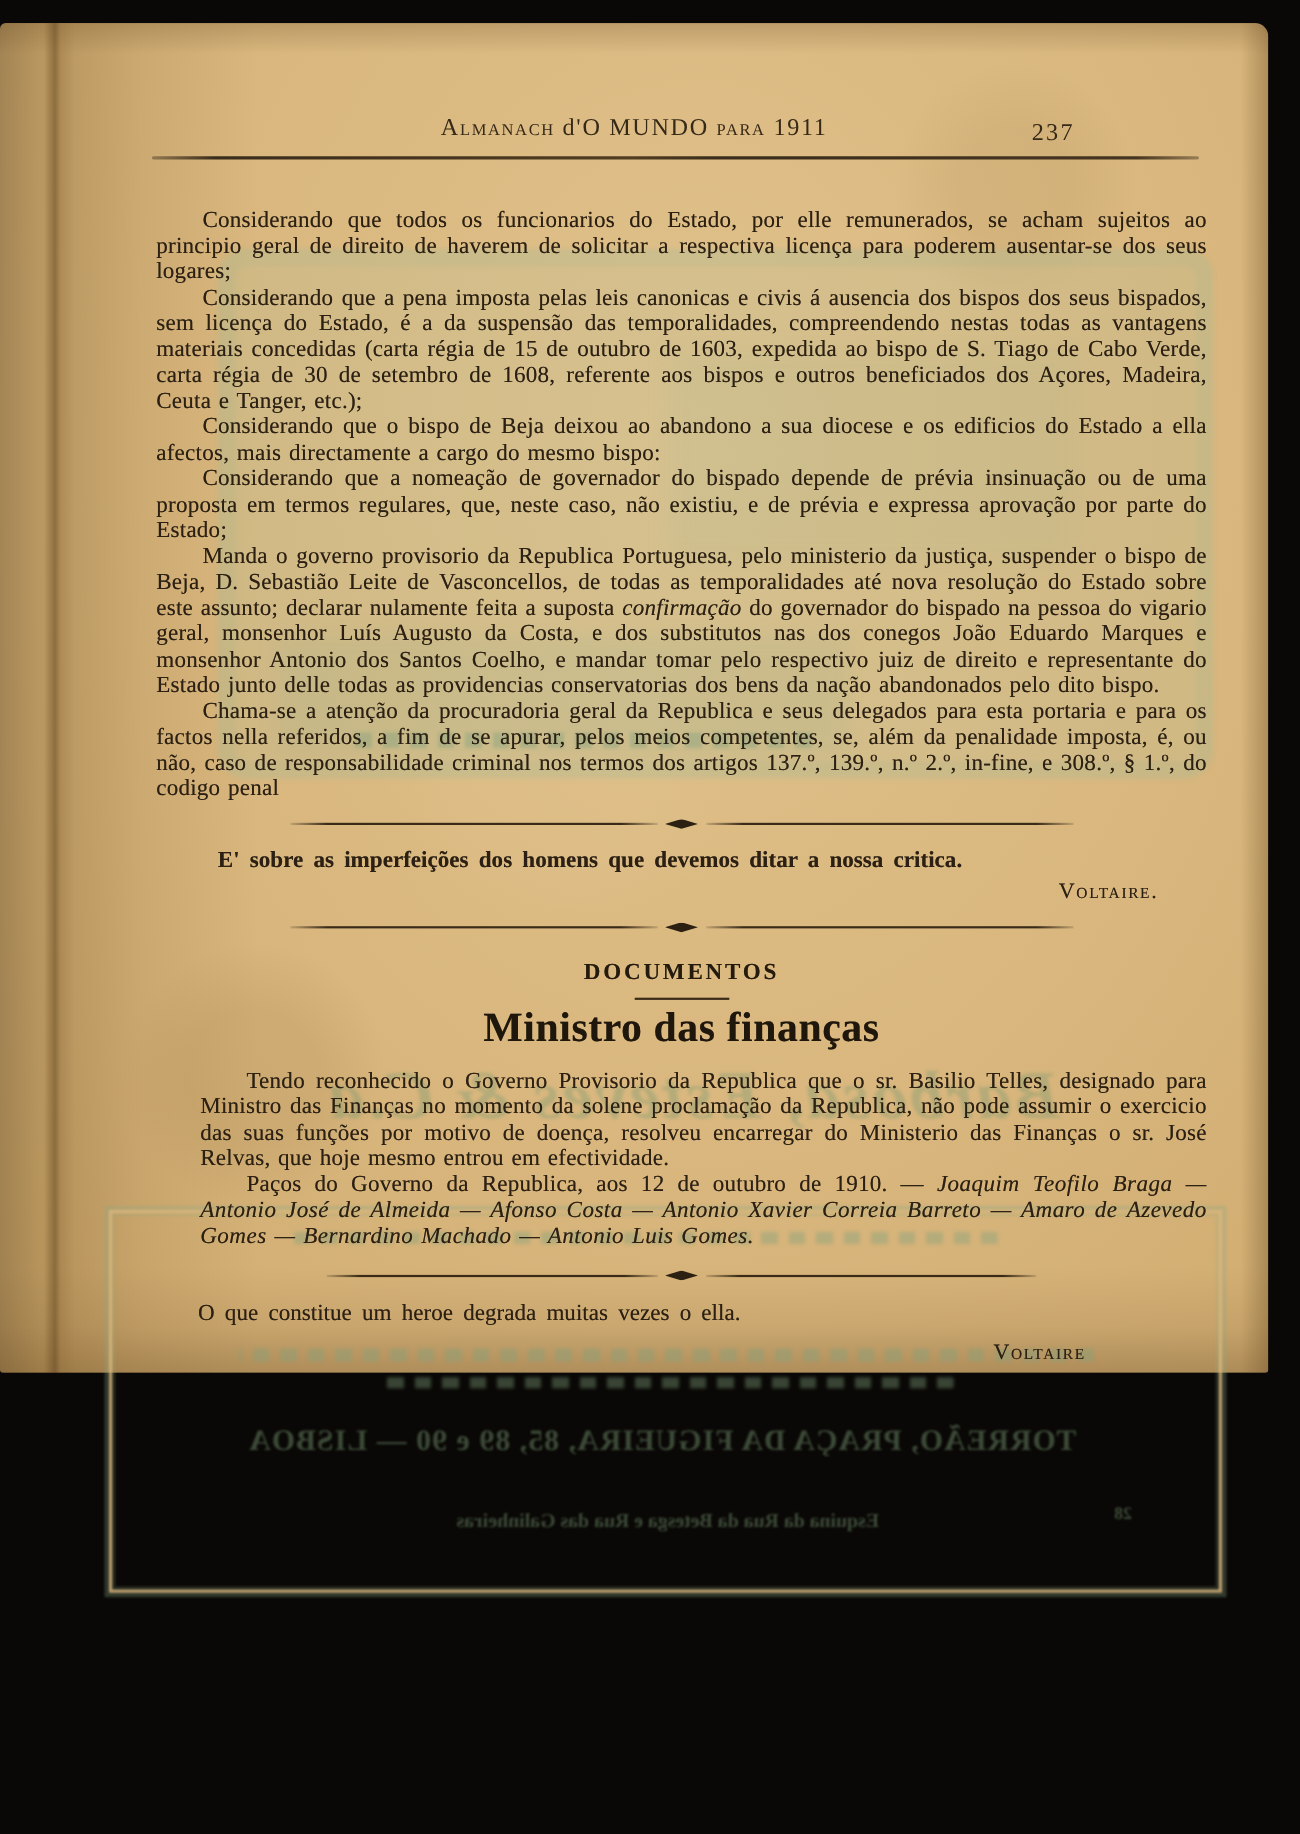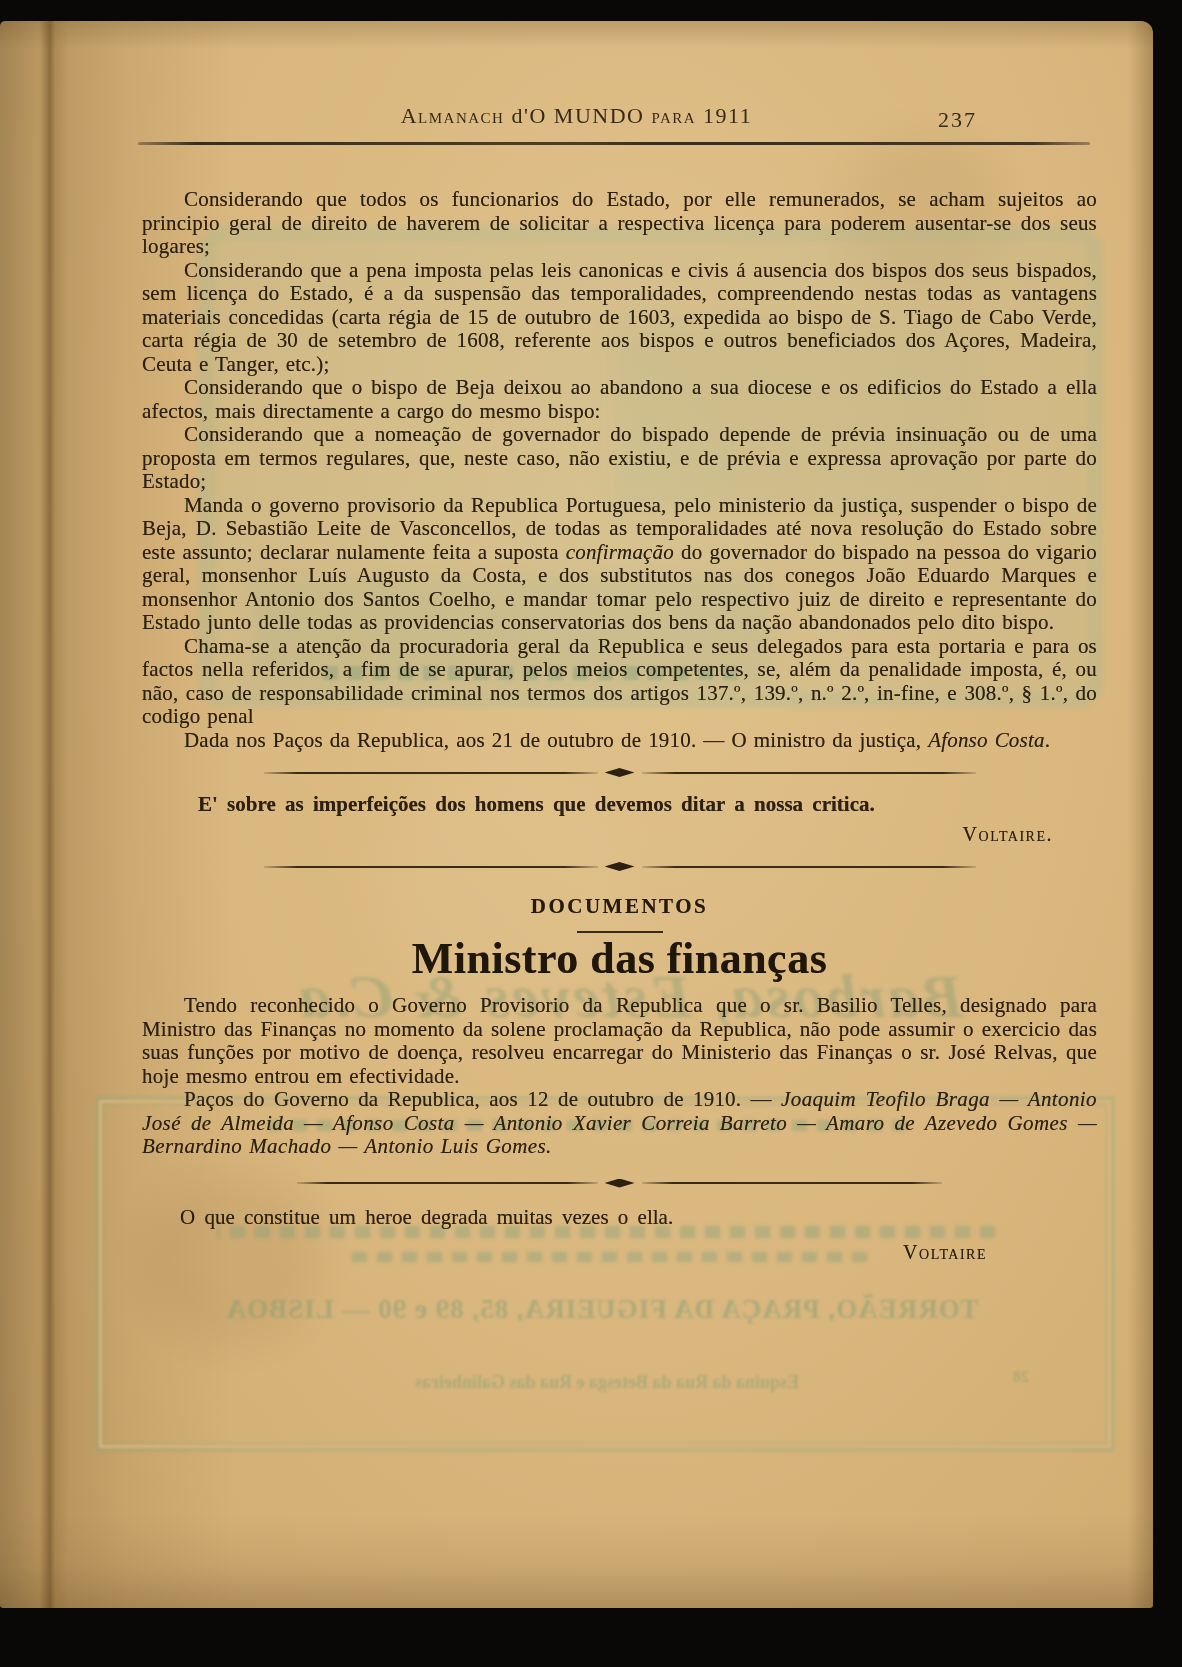--- a/index.html
+++ b/index.html
@@ -5,21 +5,21 @@
   html,body{margin:0;padding:0;}
   body{
     width:1182px;height:1667px;
     background:#0a0806;
     position:relative;
     overflow:hidden;
     font-family:"Liberation Serif","DejaVu Serif",serif;
   }
   
   .page{
-    position:absolute;left:0;top:21px;width:1153px;height:1587px;
+    position:absolute;left:0;top:21px;width:1153px;height:1227px;
     border-radius:5px 12px 3px 3px;
     background:
       linear-gradient(90deg, rgba(0,0,0,.12) 0px, rgba(0,0,0,0) 36px),
       linear-gradient(90deg, rgba(0,0,0,0) 40px, rgba(86,58,22,.45) 50px, rgba(140,105,55,.28) 55px, rgba(0,0,0,0) 68px),
       linear-gradient(90deg, rgba(122,90,42,.30) 54px, rgba(122,90,42,.12) 128px, rgba(0,0,0,0) 235px),
       linear-gradient(90deg, rgba(0,0,0,0) 1128px, rgba(104,76,36,.18) 1140px, rgba(104,76,36,.38) 1153px),
       linear-gradient(0deg, rgba(98,68,32,.32) 0px, rgba(98,68,32,.10) 42px, rgba(0,0,0,0) 95px),
       linear-gradient(180deg, rgba(98,68,32,.25) 0px, rgba(0,0,0,0) 28px),
       radial-gradient(ellipse at 55% 32%, #e1c28c 0%, #d9b77e 52%, #cfaa6e 100%);
   }
@@ -91,22 +91,22 @@
   .diamond{width:30px;height:9px;background:#2b2012;clip-path:polygon(0 50%,50% 0,100% 50%,50% 100%);}
   .quote{margin:16px 0 0;text-indent:0;text-align:left;word-spacing:4px;}
   .q1{padding-left:56px;font-weight:bold;}
   .q2{padding-left:38px;margin-top:18px;}
   .attribution{margin:6px 0 0;text-align:right;font-size:20px;letter-spacing:1.5px;color:#2b2013;}
   .a1{padding-right:44px;}
   .a2{padding-right:110px;margin-top:12px;}
   .sc{font-variant:small-caps;}
   .kicker{margin:24px 0 0;text-align:center;font-size:21px;font-weight:bold;letter-spacing:2.5px;color:#241b0e;text-indent:0;}
   .kicker-rule{width:86px;height:2px;background:#3a2b18;margin:12px auto 0;}
-  .doc-title{margin:14px 0 0;text-align:center;font-size:44px;font-weight:bold;letter-spacing:.5px;color:#1f170c;text-indent:0;}
-  .doc-body{margin-top:24px;}
+  .doc-title{margin:14px 0 0;text-align:center;font-size:38px;font-weight:bold;letter-spacing:.5px;color:#1f170c;text-indent:0;}
+  .doc-body{margin-top:24px;margin-left:40px;}
   .doc-body .para i{letter-spacing:.4px;}
 </style>
 </head>
 <body>
 
 <div class="page">
 
   <div class="ghost ghost-rect"></div>
   <div class="ghost ghost-blob1"></div>
   <div class="ghost ghost-blob2"></div>
@@ -127,21 +127,20 @@
 
   <main class="column">
 
     <section>
         <p class="para"><span>Considerando que todos os funcionarios do Estado, por elle remunerados, se acham sujeitos ao principio geral de direito de haverem de solicitar a respectiva licença para poderem ausentar-se dos seus logares;</span></p>
         <p class="para"><span>Considerando que a pena imposta pelas leis canonicas e civis á ausencia dos bispos dos seus bispados, sem licença do Estado, é a da suspensão das temporalidades, compreendendo nestas todas as vantagens materiais concedidas (carta régia de 15 de outubro de 1603, expedida ao bispo de S. Tiago de Cabo Verde, carta régia de 30 de setembro de 1608, referente aos bispos e outros beneficiados dos Açores, Madeira, Ceuta e Tanger, etc.);</span></p>
         <p class="para"><span>Considerando que o bispo de Beja deixou ao abandono a sua diocese e os edificios do Estado a ella afectos, mais directamente a cargo do mesmo bispo:</span></p>
         <p class="para"><span>Considerando que a nomeação de governador do bispado depende de prévia insinuação ou de uma proposta em termos regulares, que, neste caso, não existiu, e de prévia e expressa aprovação por parte do Estado;</span></p>
         <p class="para"><span>Manda o governo provisorio da Republica Portuguesa, pelo ministerio da justiça, suspender o bispo de Beja, D. Sebastião Leite de Vasconcellos, de todas as temporalidades até nova resolução do Estado sobre este assunto; declarar nulamente feita a suposta </span><i>confirmação</i><span> do governador do bispado na pessoa do vigario geral, monsenhor Luís Augusto da Costa, e dos substitutos nas dos conegos João Eduardo Marques e monsenhor Antonio dos Santos Coelho, e mandar tomar pelo respectivo juiz de direito e representante do Estado junto delle todas as providencias conservatorias dos bens da nação abandonados pelo dito bispo.</span></p>
         <p class="para"><span>Chama-se a atenção da procuradoria geral da Republica e seus delegados para esta portaria e para os factos nella referidos, a fim de se apurar, pelos meios competentes, se, além da penalidade imposta, é, ou não, caso de responsabilidade criminal nos termos dos artigos 137.º, 139.º, n.º 2.º, in-fine, e 308.º, § 1.º, do codigo penal</span></p>
-        <p class="para"><span>Dada nos Paços da Republica, aos 21 de outubro de 1910. — O ministro da justiça, </span><i>Afonso Costa</i><span>.</span></p>
       </section>
 
     <div class="divider">
       <span class="dline"></span>
       <span class="diamond"></span>
       <span class="dline"></span>
     </div>
 
     <p class="quote q1">E' sobre as imperfeições dos homens que devemos ditar a nossa critica.</p>
     <p class="attribution a1"><span class="sc">Voltaire.</span></p>

